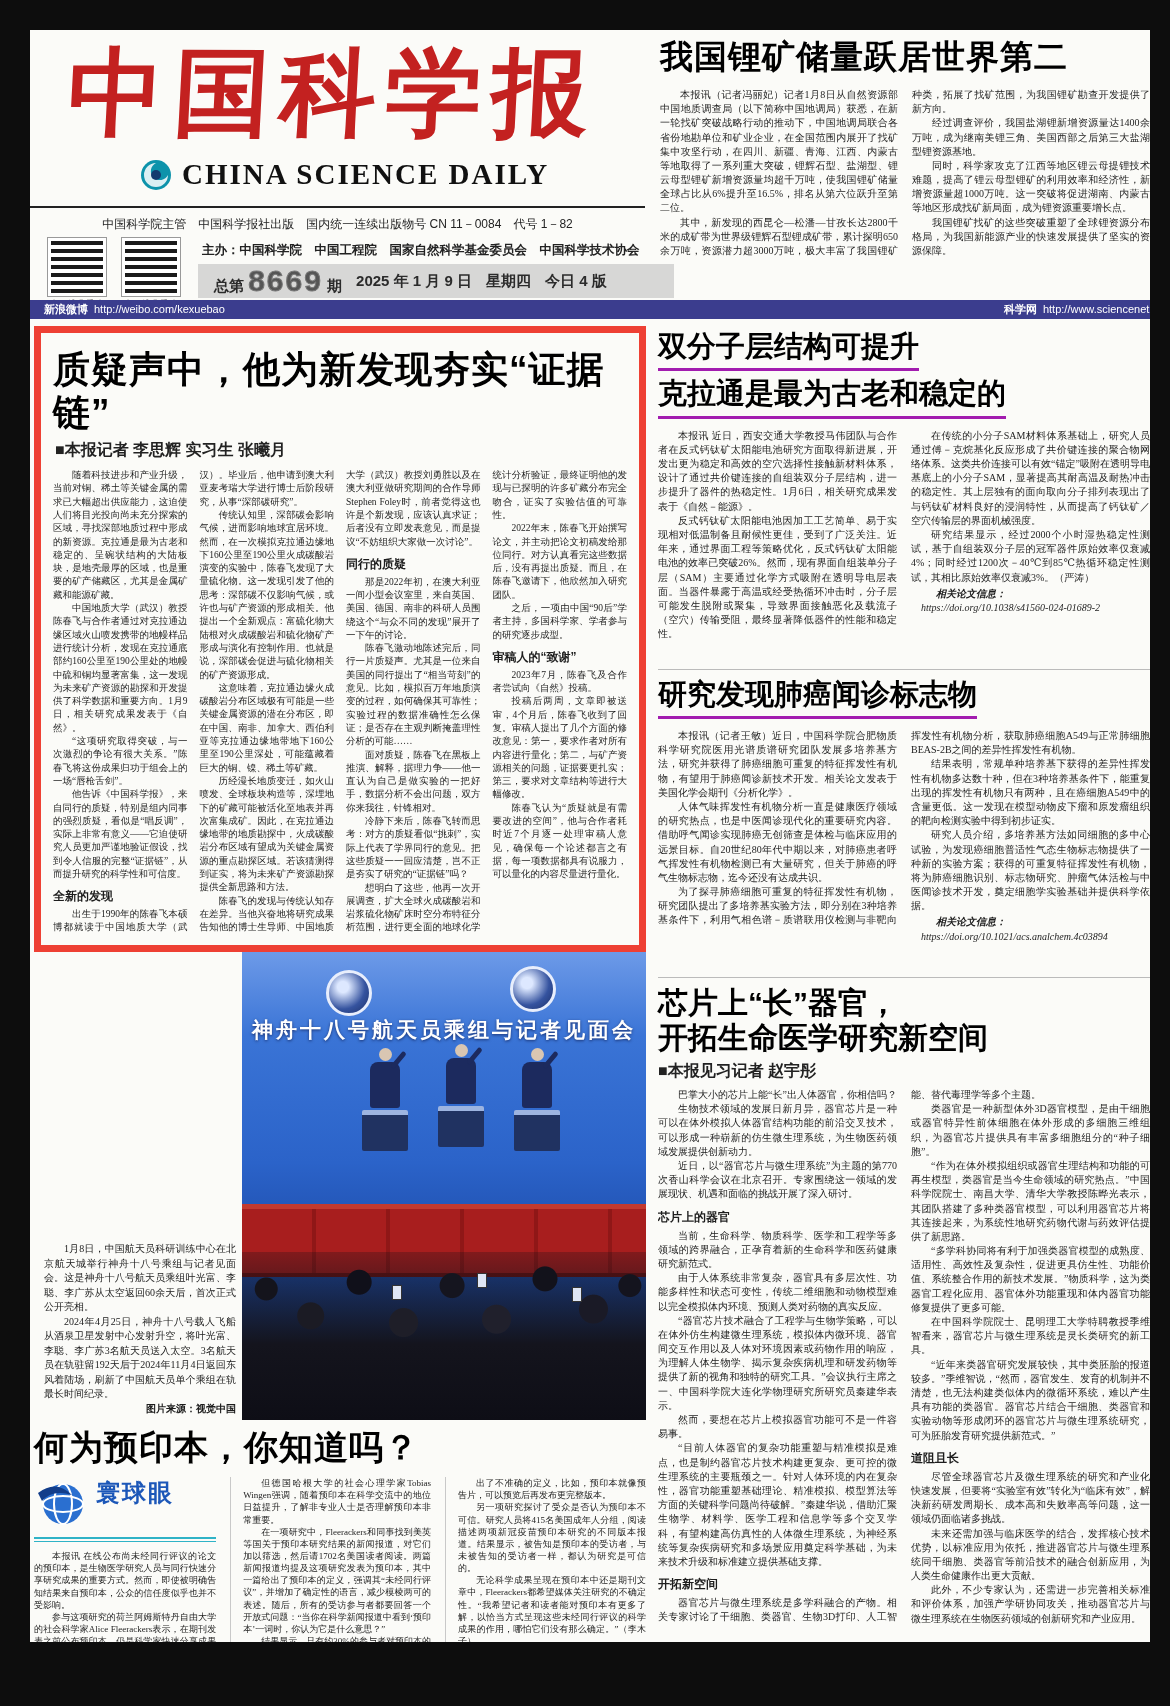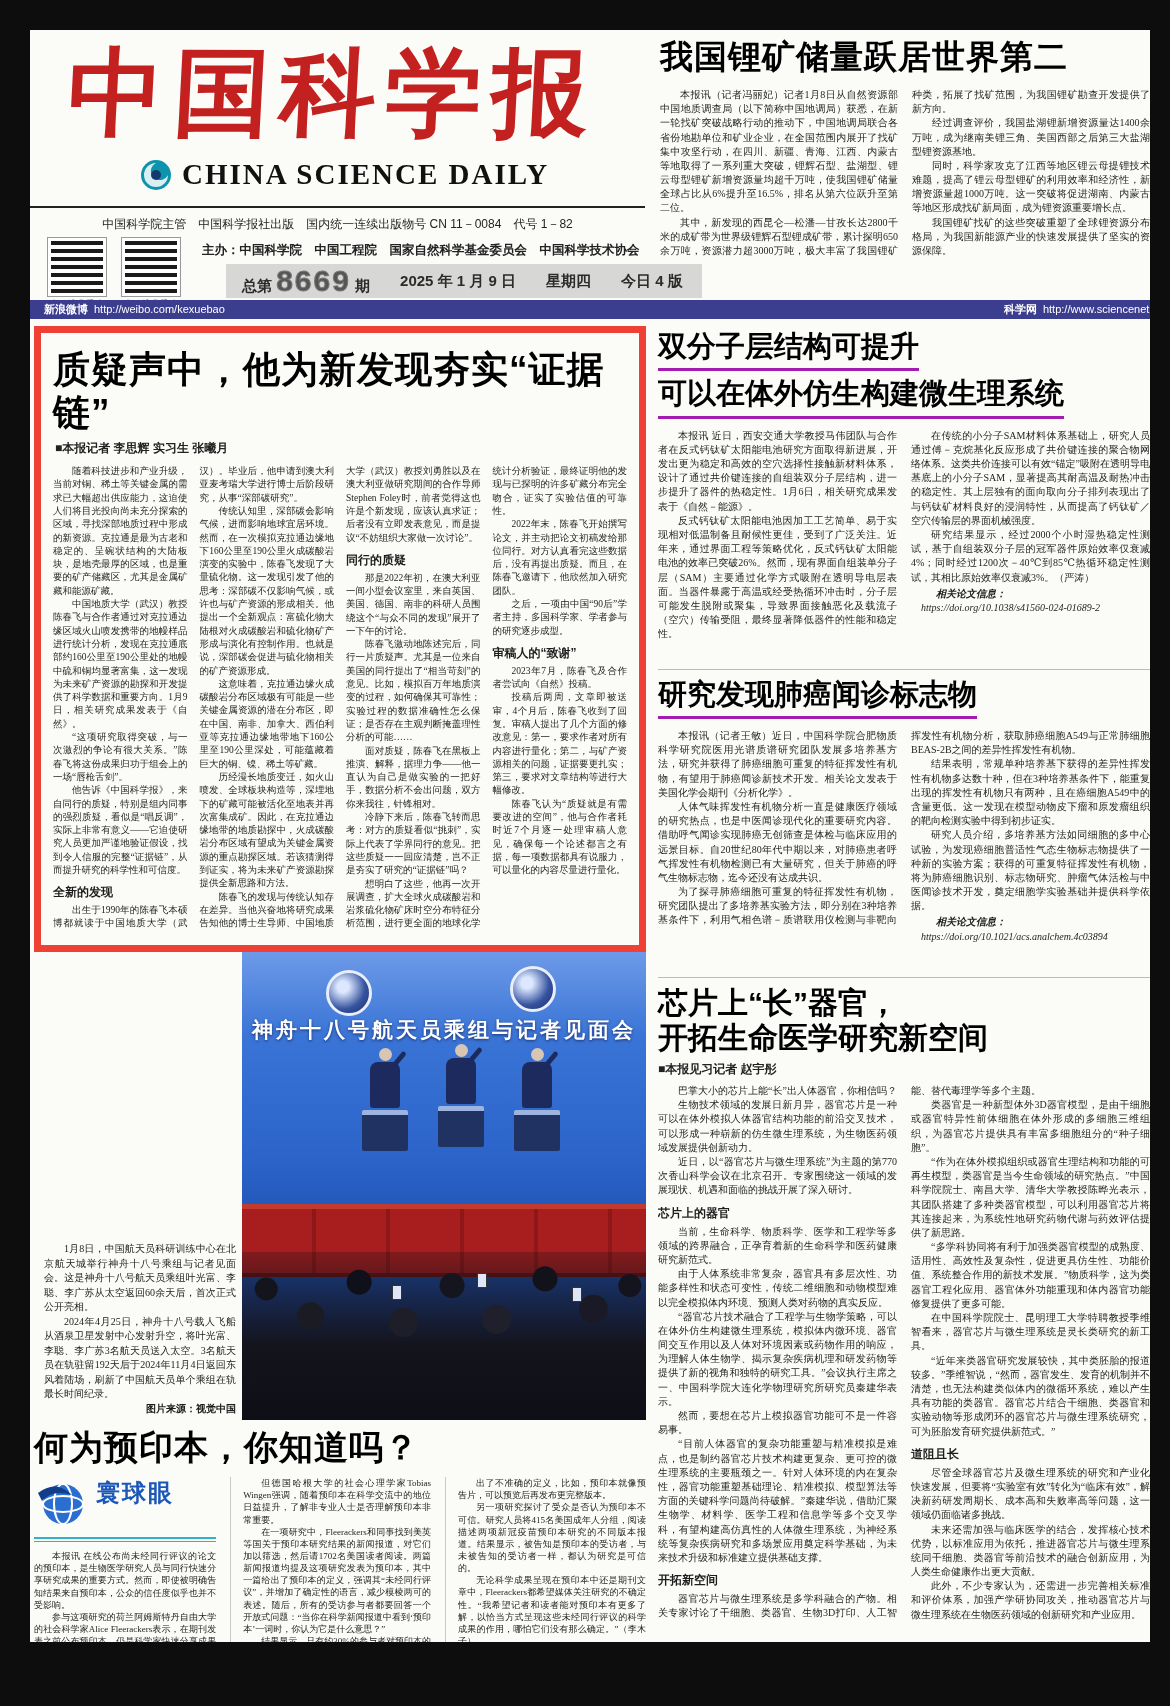--- a/index.html
+++ b/index.html
@@ -12,30 +12,30 @@
                font-size:96px;letter-spacing:10px;line-height:1;transform:skewX(-3deg);white-space:nowrap;}
   .en-row{display:flex;align-items:center;gap:10px;}
   .en-title{font-family:"Liberation Serif",serif;font-weight:bold;font-size:29px;letter-spacing:2px;color:#111;}
   .mast-rule{border-top:2px solid #222;}
   .info-line{font-family:"Liberation Sans",sans-serif;font-size:12px;color:#222;text-align:center;}
   .qr{width:52px;height:52px;border:3px solid #fff;outline:1px solid #999;
       background-image:repeating-linear-gradient(0deg,#1a1a1a 0 4px,#fff 4px 8px),
                        repeating-linear-gradient(90deg,#1a1a1a 0 4px,rgba(255,255,255,0) 4px 8px);}
   .qr-label{font-family:"Liberation Sans",sans-serif;font-size:8px;color:#333;text-align:center;margin-top:2px;}
   .org-line{font-family:"Liberation Sans",sans-serif;font-size:12.5px;font-weight:bold;color:#222;}
-  .issue-bar{background:#d7d7d6;display:flex;align-items:center;gap:30px;
-             font-family:"Liberation Sans",sans-serif;font-size:15px;font-weight:bold;color:#2b2b2b;padding:0 16px;margin-left:28px;}
+  .issue-bar{background:#d7d7d6;display:flex;align-items:center;gap:14px;
+             font-family:"Liberation Sans",sans-serif;font-size:15px;font-weight:bold;color:#2b2b2b;padding:0 16px;}
   .issue-no{font-size:30px;letter-spacing:2px;color:#555;-webkit-text-stroke:1px #777;}
   .blue-bar{background:#3b3d8e;color:#fff;display:flex;justify-content:space-between;align-items:center;
             font-family:"Liberation Sans",sans-serif;font-size:11px;padding:0 14px;}
   .blue-bar b{font-weight:bold;margin-right:6px;text-align:right;}
   
   .hl{font-family:"Liberation Sans",sans-serif;font-weight:bold;color:#000;line-height:1.15;}
   .teal-u{display:inline-block;border-bottom:3px solid #a21caf;padding-bottom:5px;}
-  .byline{font-family:"Liberation Sans",sans-serif;font-size:12px;font-weight:bold;color:#222;}
+  .byline{font-family:"Liberation Sans",sans-serif;font-size:16px;font-weight:bold;color:#222;}
   
   .body-txt{font-size:10px;line-height:1.42;text-align:justify;color:#1d1d1d;overflow:hidden;}
   .body-txt p{margin:0;}
   .b-p{text-indent:2em;}
   .b-h{font-family:"Liberation Sans",sans-serif;font-weight:bold;font-size:12px;margin:7px 0 3px !important;text-indent:0;}
   .b-dl{font-style:italic;font-weight:bold;text-indent:2.5em;margin-top:2px !important;}
   .b-du{font-style:italic;word-break:break-all;text-indent:1em;}
   .cols-2{column-count:2;column-gap:14px;}
   .cols-4{column-count:4;column-gap:12px;}
   
@@ -154,21 +154,21 @@
           <p class="b-p">2023年7月，陈春飞及合作者尝试向《自然》投稿。</p>
           <p class="b-p">投稿后两周，文章即被送审，4个月后，陈春飞收到了回复。审稿人提出了几个方面的修改意见：第一，要求作者对所有内容进行量化；第二，与矿产资源相关的问题，证据要更扎实；第三，要求对文章结构等进行大幅修改。</p>
           <p class="b-p">陈春飞认为“质疑就是有需要改进的空间”，他与合作者耗时近7个月逐一处理审稿人意见，确保每一个论述都言之有据，每一项数据都具有说服力，可以量化的内容尽量进行量化。</p>
         </div>
     </div>
 
     <div class="abs" style="left:628px;top:300px;width:492px;height:1310px;">
 
       <div>
         <div class="hl" style="font-size:29px;"><span class="teal-u">双分子层结构可提升</span></div>
-        <div class="hl" style="font-size:29px;margin-top:6px;"><span class="teal-u">可以在体外仿生构建微生理系统</span></div>
+        <div class="hl" style="font-size:29px;margin-top:6px;"><span class="teal-u">克拉通是最为古老和稳定的</span></div>
         <div class="body-txt cols-2" style="margin-top:10px;height:232px;">
             <p class="b-p">本报讯 近日，西安交通大学教授马伟团队与合作者在反式钙钛矿太阳能电池研究方面取得新进展，开发出更为稳定和高效的空穴选择性接触新材料体系，设计了通过共价键连接的自组装双分子层结构，进一步提升了器件的热稳定性。1月6日，相关研究成果发表于《自然－能源》。</p>
             <p class="b-p">反式钙钛矿太阳能电池因加工工艺简单、易于实现相对低温制备且耐候性更佳，受到了广泛关注。近年来，通过界面工程等策略优化，反式钙钛矿太阳能电池的效率已突破26%。然而，现有界面自组装单分子层（SAM）主要通过化学方式吸附在透明导电层表面。当器件暴露于高温或经受热循环冲击时，分子层可能发生脱附或聚集，导致界面接触恶化及载流子（空穴）传输受阻，最终显著降低器件的性能和稳定性。</p>
             <p class="b-p">在传统的小分子SAM材料体系基础上，研究人员通过傅－克烷基化反应形成了共价键连接的聚合物网络体系。这类共价连接可以有效“锚定”吸附在透明导电基底上的小分子SAM，显著提高其耐高温及耐热冲击的稳定性。其上层独有的面向取向分子排列表现出了与钙钛矿材料良好的浸润特性，从而提高了钙钛矿／空穴传输层的界面机械强度。</p>
             <p class="b-p">研究结果显示，经过2000个小时湿热稳定性测试，基于自组装双分子层的冠军器件原始效率仅衰减4%；同时经过1200次－40℃到85℃热循环稳定性测试，其相比原始效率仅衰减3%。（严涛）</p>
             <p class="b-dl">相关论文信息：</p>
             <p class="b-du">https://doi.org/10.1038/s41560-024-01689-2</p>
           </div>
       </div>
       <div class="hr-gray" style="margin:8px 0;"></div>

